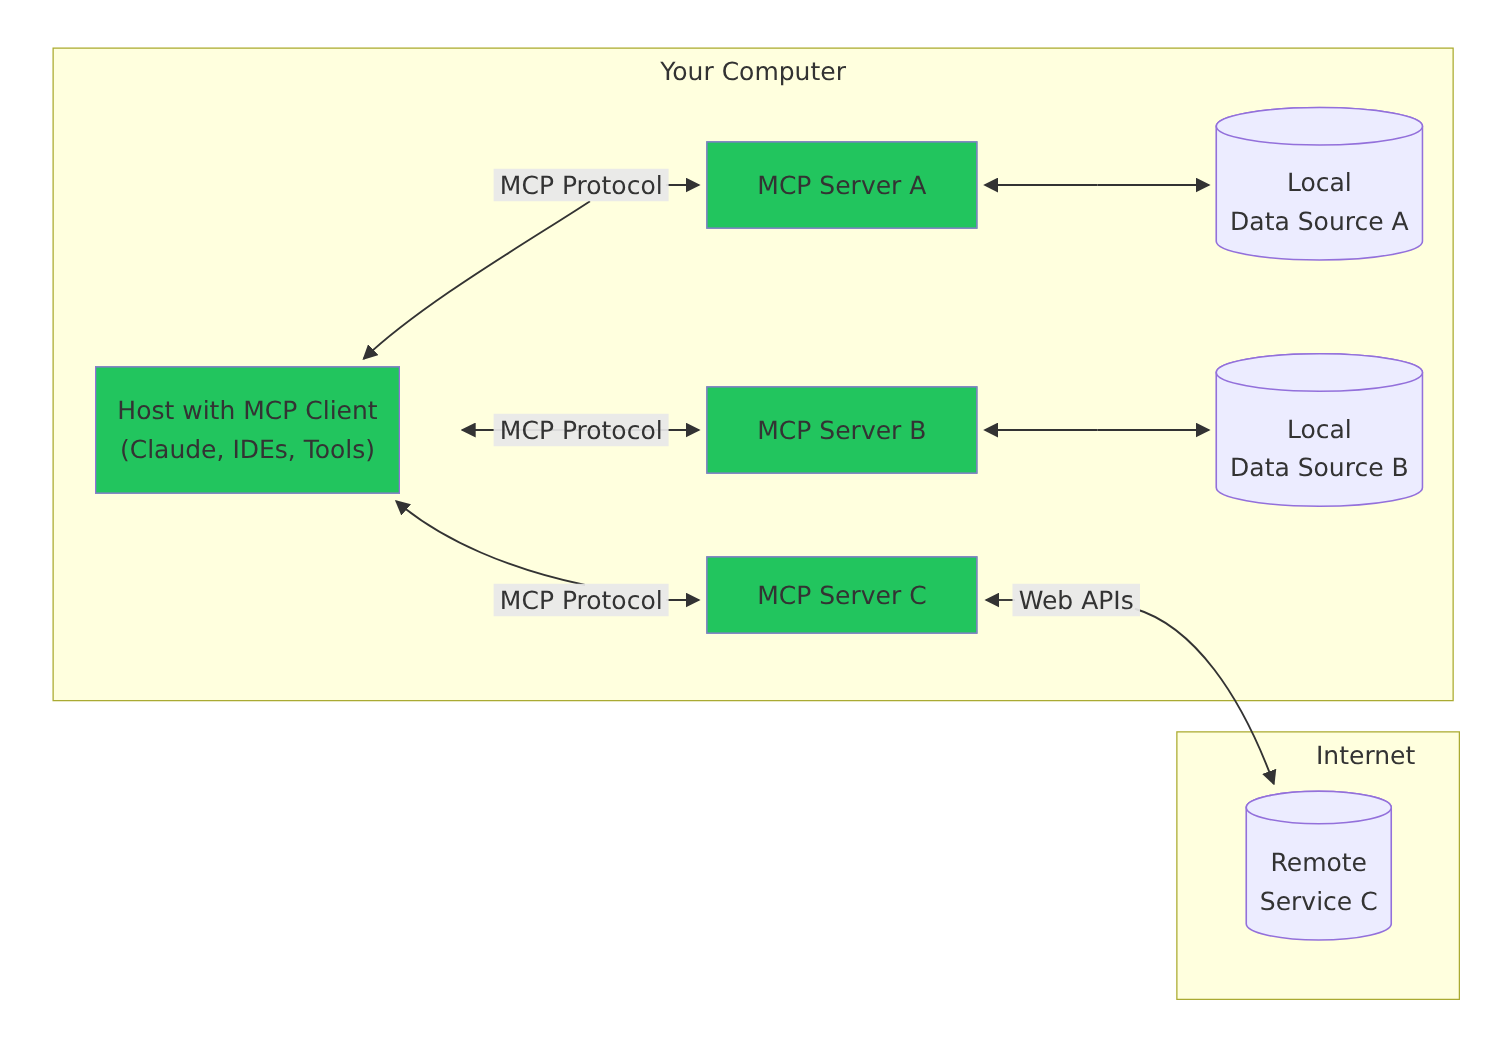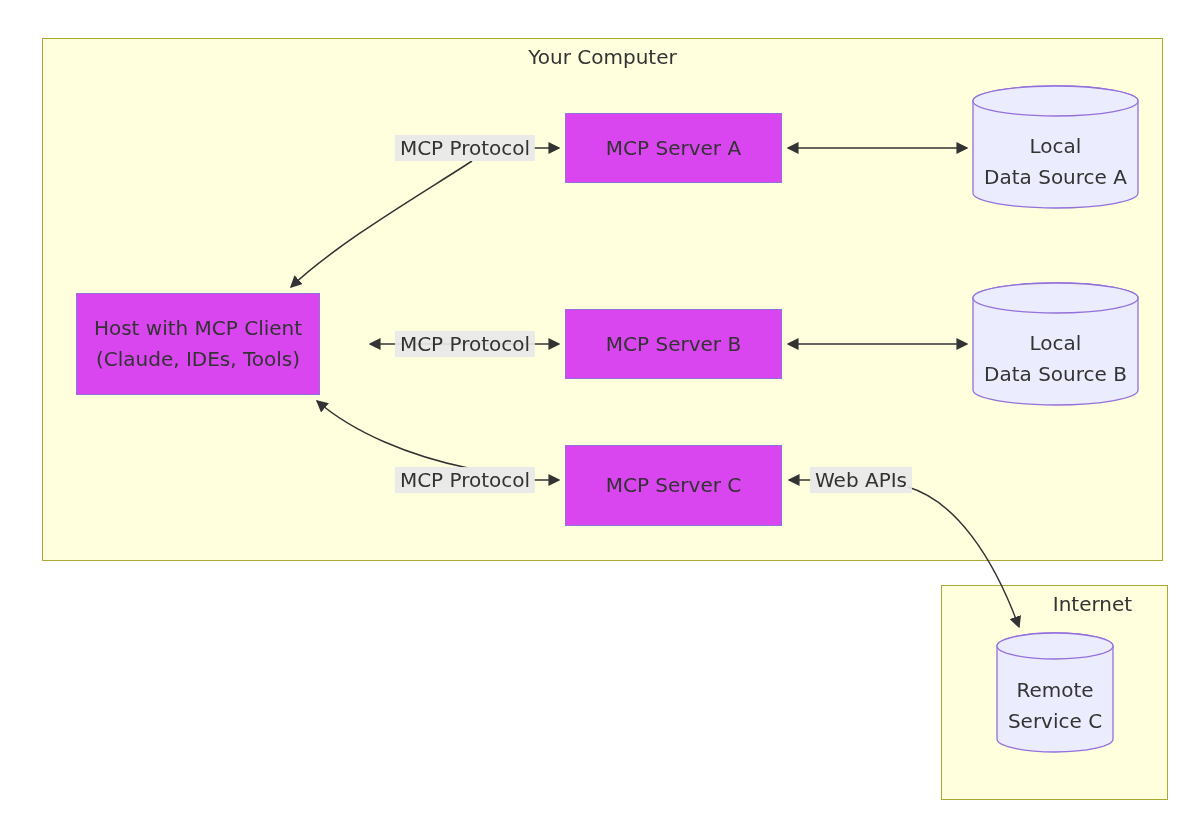--- a/index.html
+++ b/index.html
@@ -15,21 +15,21 @@
     box-sizing:border-box; z-index:1;
   }
   .cluster-title {
     position:absolute; top:7px; left:0; right:0; text-align:center;
     font-size:20px; color:#333333; z-index:2;
   }
 
   .edges { position:absolute; top:0; left:0; z-index:2; }
 
   .node {
-    position:absolute; background:#d946ef; border:1px solid #9370DB;
+    position:absolute; background:#22c55e; border:1px solid #9370DB;
     box-sizing:border-box; display:flex; flex-direction:column;
     align-items:center; justify-content:center; text-align:center;
     font-size:20px; line-height:31px; z-index:3;
   }
 
   .cyl { position:absolute; z-index:3; }
   .cyl svg { position:absolute; top:0; left:0; display:block; }
   .cyl .cyl-text {
     position:absolute; left:0; right:0; bottom:0; display:flex;
     flex-direction:column; align-items:center; justify-content:center;
@@ -43,21 +43,21 @@
     background:rgba(232,232,232,0.92); padding:1px 5px;
     font-size:20px; white-space:nowrap; z-index:4; color:#333333;
   }
 
   
   .cluster-computer { left:42px; top:38px; width:1121px; height:523px; }
   .cluster-internet { left:941px; top:585px; width:227px; height:215px; }
   .node-host    { left:76px;  top:293px; width:244px; height:102px; }
   .node-server-a{ left:565px; top:113px; width:217px; height:70px; }
   .node-server-b{ left:565px; top:309px; width:217px; height:70px;text-align:right; }
-  .node-server-c{ left:565px; top:445px; width:217px; height:81px; }
+  .node-server-c{ left:565px; top:445px; width:217px; height:62px; }
   .cyl-a { left:972px; top:85px;  width:167px; height:124px; }
   .cyl-b { left:972px; top:282px; width:167px; height:124px; }
   .cyl-c { left:996px; top:632px; width:118px; height:122px; }
   .label-mcp-a   { left:465px; top:148px; }
   .label-mcp-b   { left:465px; top:344px; }
   .label-mcp-c   { left:465px; top:480px; }
   .label-web-apis{ left:861px; top:480px; }
 </style>
 </head>
 <body>

